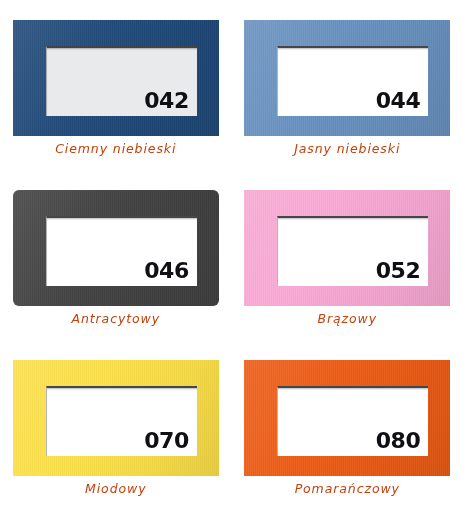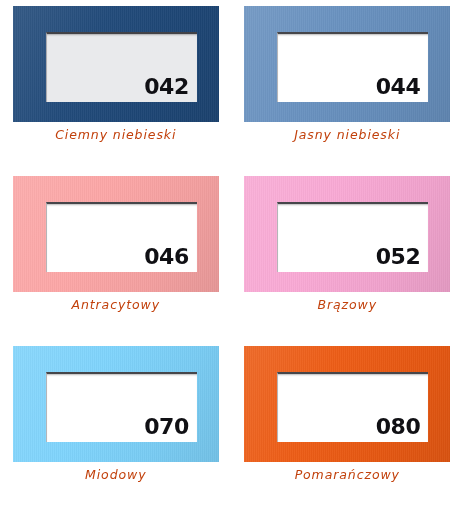--- a/index.html
+++ b/index.html
@@ -29,21 +29,21 @@
     flex-direction: column;
     align-items: center;
     box-sizing: border-box;
   }
 
   
   .mat {
     position: relative;
     width: 206px;
     height: 116px;
-    margin-top: 6px;
+    margin-top: 20px;
     box-sizing: border-box;
     overflow: hidden;
   }
 
   
   .mat-surface {
     position: absolute;
     inset: 0;
     background-image:
       linear-gradient(115deg, rgba(255,255,255,0.10) 0%, rgba(255,255,255,0.02) 38%,
@@ -109,39 +109,39 @@
     <div class="swatch-cell">
       <div class="mat" style="background: rgb(103, 144, 191); padding-left: 20px;">
         <div class="mat-surface"></div>
         <div class="window" style="background: rgb(255, 255, 255);">
           <div class="code">044</div>
         </div>
       </div>
       <div class="caption">Jasny niebieski</div>
     </div>
     <div class="swatch-cell">
-      <div class="mat" style="background: #fca5a5;">
+      <div class="mat" style="background: #404040; border-radius: 6px;">
         <div class="mat-surface"></div>
         <div class="window" style="background: rgb(255, 255, 255);">
           <div class="code">046</div>
         </div>
       </div>
       <div class="caption">Antracytowy</div>
     </div>
     <div class="swatch-cell">
       <div class="mat" style="background: #f9a8d4; padding-left: 40px;">
         <div class="mat-surface"></div>
         <div class="window" style="background: rgb(255, 255, 255);">
           <div class="code">052</div>
         </div>
       </div>
       <div class="caption">Brązowy</div>
     </div>
     <div class="swatch-cell">
-      <div class="mat" style="background: #7dd3fc; padding-left: 28px;">
+      <div class="mat" style="background: #fde047; padding-left: 28px;">
         <div class="mat-surface"></div>
         <div class="window" style="background: rgb(255, 255, 255);">
           <div class="code">070</div>
         </div>
       </div>
       <div class="caption">Miodowy</div>
     </div>
     <div class="swatch-cell">
       <div class="mat" style="background: rgb(237, 90, 18);">
         <div class="mat-surface"></div>

